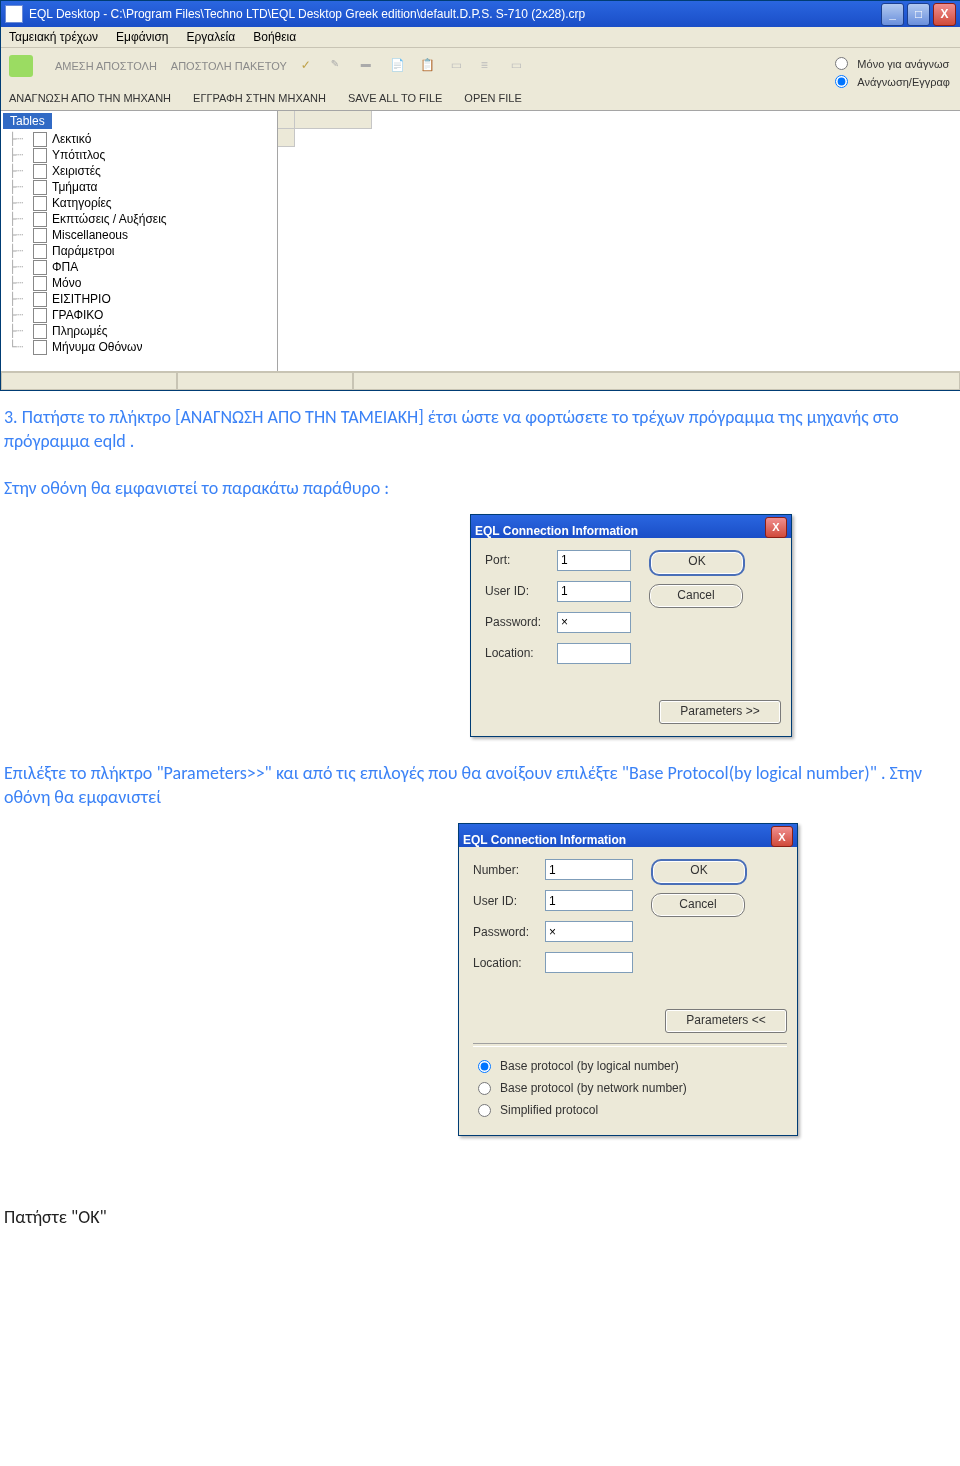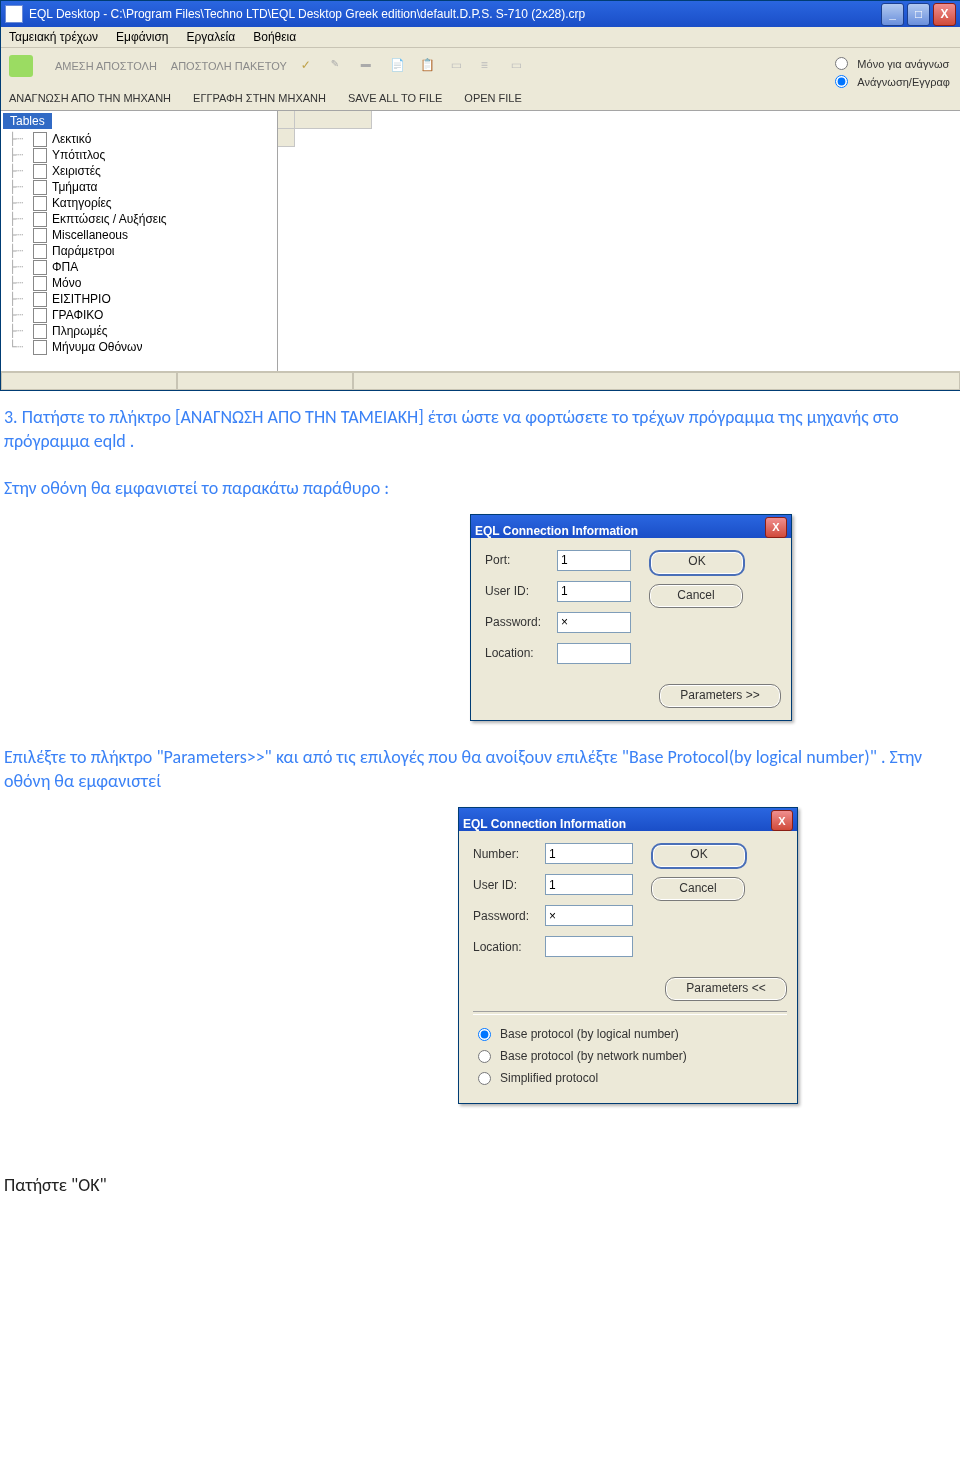--- a/index.html
+++ b/index.html
@@ -44,21 +44,21 @@
   .dialog .dlg-title { background: linear-gradient(#2a66e0,#1a4ec7); color:#fff; height:23px; display:flex; align-items:flex-end; padding:0 4px; font-weight:bold; font-size:12px; }
   .dialog .dlg-title .spacer { flex:1; }
   .dlg-close { width:20px; height:19px; background: linear-gradient(#f08f8f,#d04a3a); border:1px solid #8a1f15; border-radius:3px; color:#fff; display:flex; align-items:center; justify-content:center; font-size:11px; font-weight:bold; }
   .dlg-body { padding:12px 10px 12px 14px; font-size:12px; color:#333; }
   .form-row { display:flex; align-items:center; margin-bottom:10px; }
   .form-row label { width:72px; }
   .form-row input[type=text] { width:66px; height:17px; border:1px solid #7f9db9; background:#fff; font-size:12px; padding:1px 3px; }
   .btn { width:92px; height:22px; border:1px solid #7a7a7a; border-radius:10px; background:#ece9d8; text-align:center; line-height:20px; font-size:12px; box-shadow: inset 0 0 0 1px #fff; }
   .btn.default { border:2px solid #4a6fb8; line-height:18px; }
   .btn-col { display:flex; flex-direction:column; gap:8px; margin-left:18px; }
-  .param-btn { width:120px; height:22px; border:1px solid #7a7a7a; border-radius:10px; background:#ece9d8; text-align:center; line-height:20px; font-size:12px; box-shadow: inset 0 0 0 1px #fff; margin-left:auto; margin-top:10px; }
+  .param-btn { width:120px; height:22px; border:1px solid #7a7a7a; border-radius:3px; background:#ece9d8; text-align:center; line-height:20px; font-size:12px; box-shadow: inset 0 0 0 1px #fff; margin-left:auto; margin-top:26px; }
   .sep-etched { height:2px; border-top:1px solid #a0a0a0; border-bottom:1px solid #fff; margin:10px 0 10px 0; }
   .radio-list .radio-row { margin:6px 0; }
   input[type=radio]{ width:13px; height:13px; }
   .d1 { width:320px; }
   .d2 { width:338px; }
   .dialog-wrap { display:flex; justify-content:flex-start; padding-left:302px; }
   .dialog-wrap2 { display:flex; justify-content:flex-start; padding-left:296px; }
   .form-row.wide input{ width:80px; }
 </style>
 </head>

